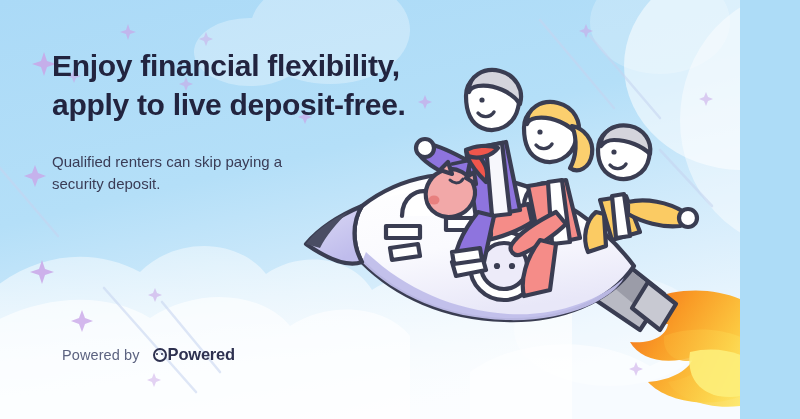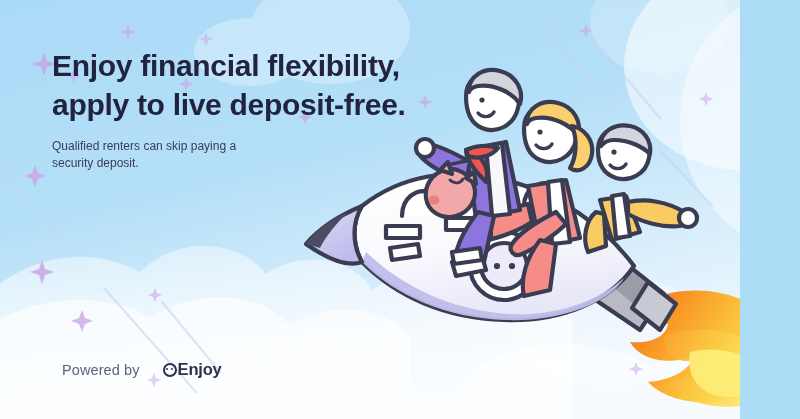--- a/index.html
+++ b/index.html
@@ -25,33 +25,33 @@
   .headline {
     font-size:30px;
     font-weight:700;
     line-height:1.3;
     color:#22243F;
     letter-spacing:-0.3px;
     white-space:pre-line;
   }
 
   .subhead {
-    margin-top:14px;
-    font-size:12px;
+    margin-top:27px;
+    font-size:15px;
     font-weight:400;
     line-height:1.45;
     color:#3A3C56;
     white-space:pre-line;
   }
 
   
   .footer {
     position:absolute;
-    left:62px; top:360px;
-    display:flex; align-items:center; gap:23px;
+    left:62px; top:345px;
+    display:flex; align-items:center; gap:13px;
     z-index:40;
   }
   .powered {
     font-size:14.5px;
     color:#5C6380;
     font-weight:400;
     letter-spacing:0.1px;
   }
   .logo { display:flex; align-items:center; gap:1px; }
   .logo-mark {
@@ -314,17 +314,17 @@
     <div class="headline">Enjoy financial flexibility,
 apply to live deposit-free.</div>
     <div class="subhead">Qualified renters can skip paying a
 security deposit.</div>
   </div>
 
   <div class="footer">
     <span class="powered">Powered by</span>
     <span class="logo">
       <span class="logo-mark"></span>
-      <span class="logo-word">Enjoy</span>
+      <span class="logo-word">Powered</span>
     </span>
   </div>
 
 </div>
 
 </body></html>

